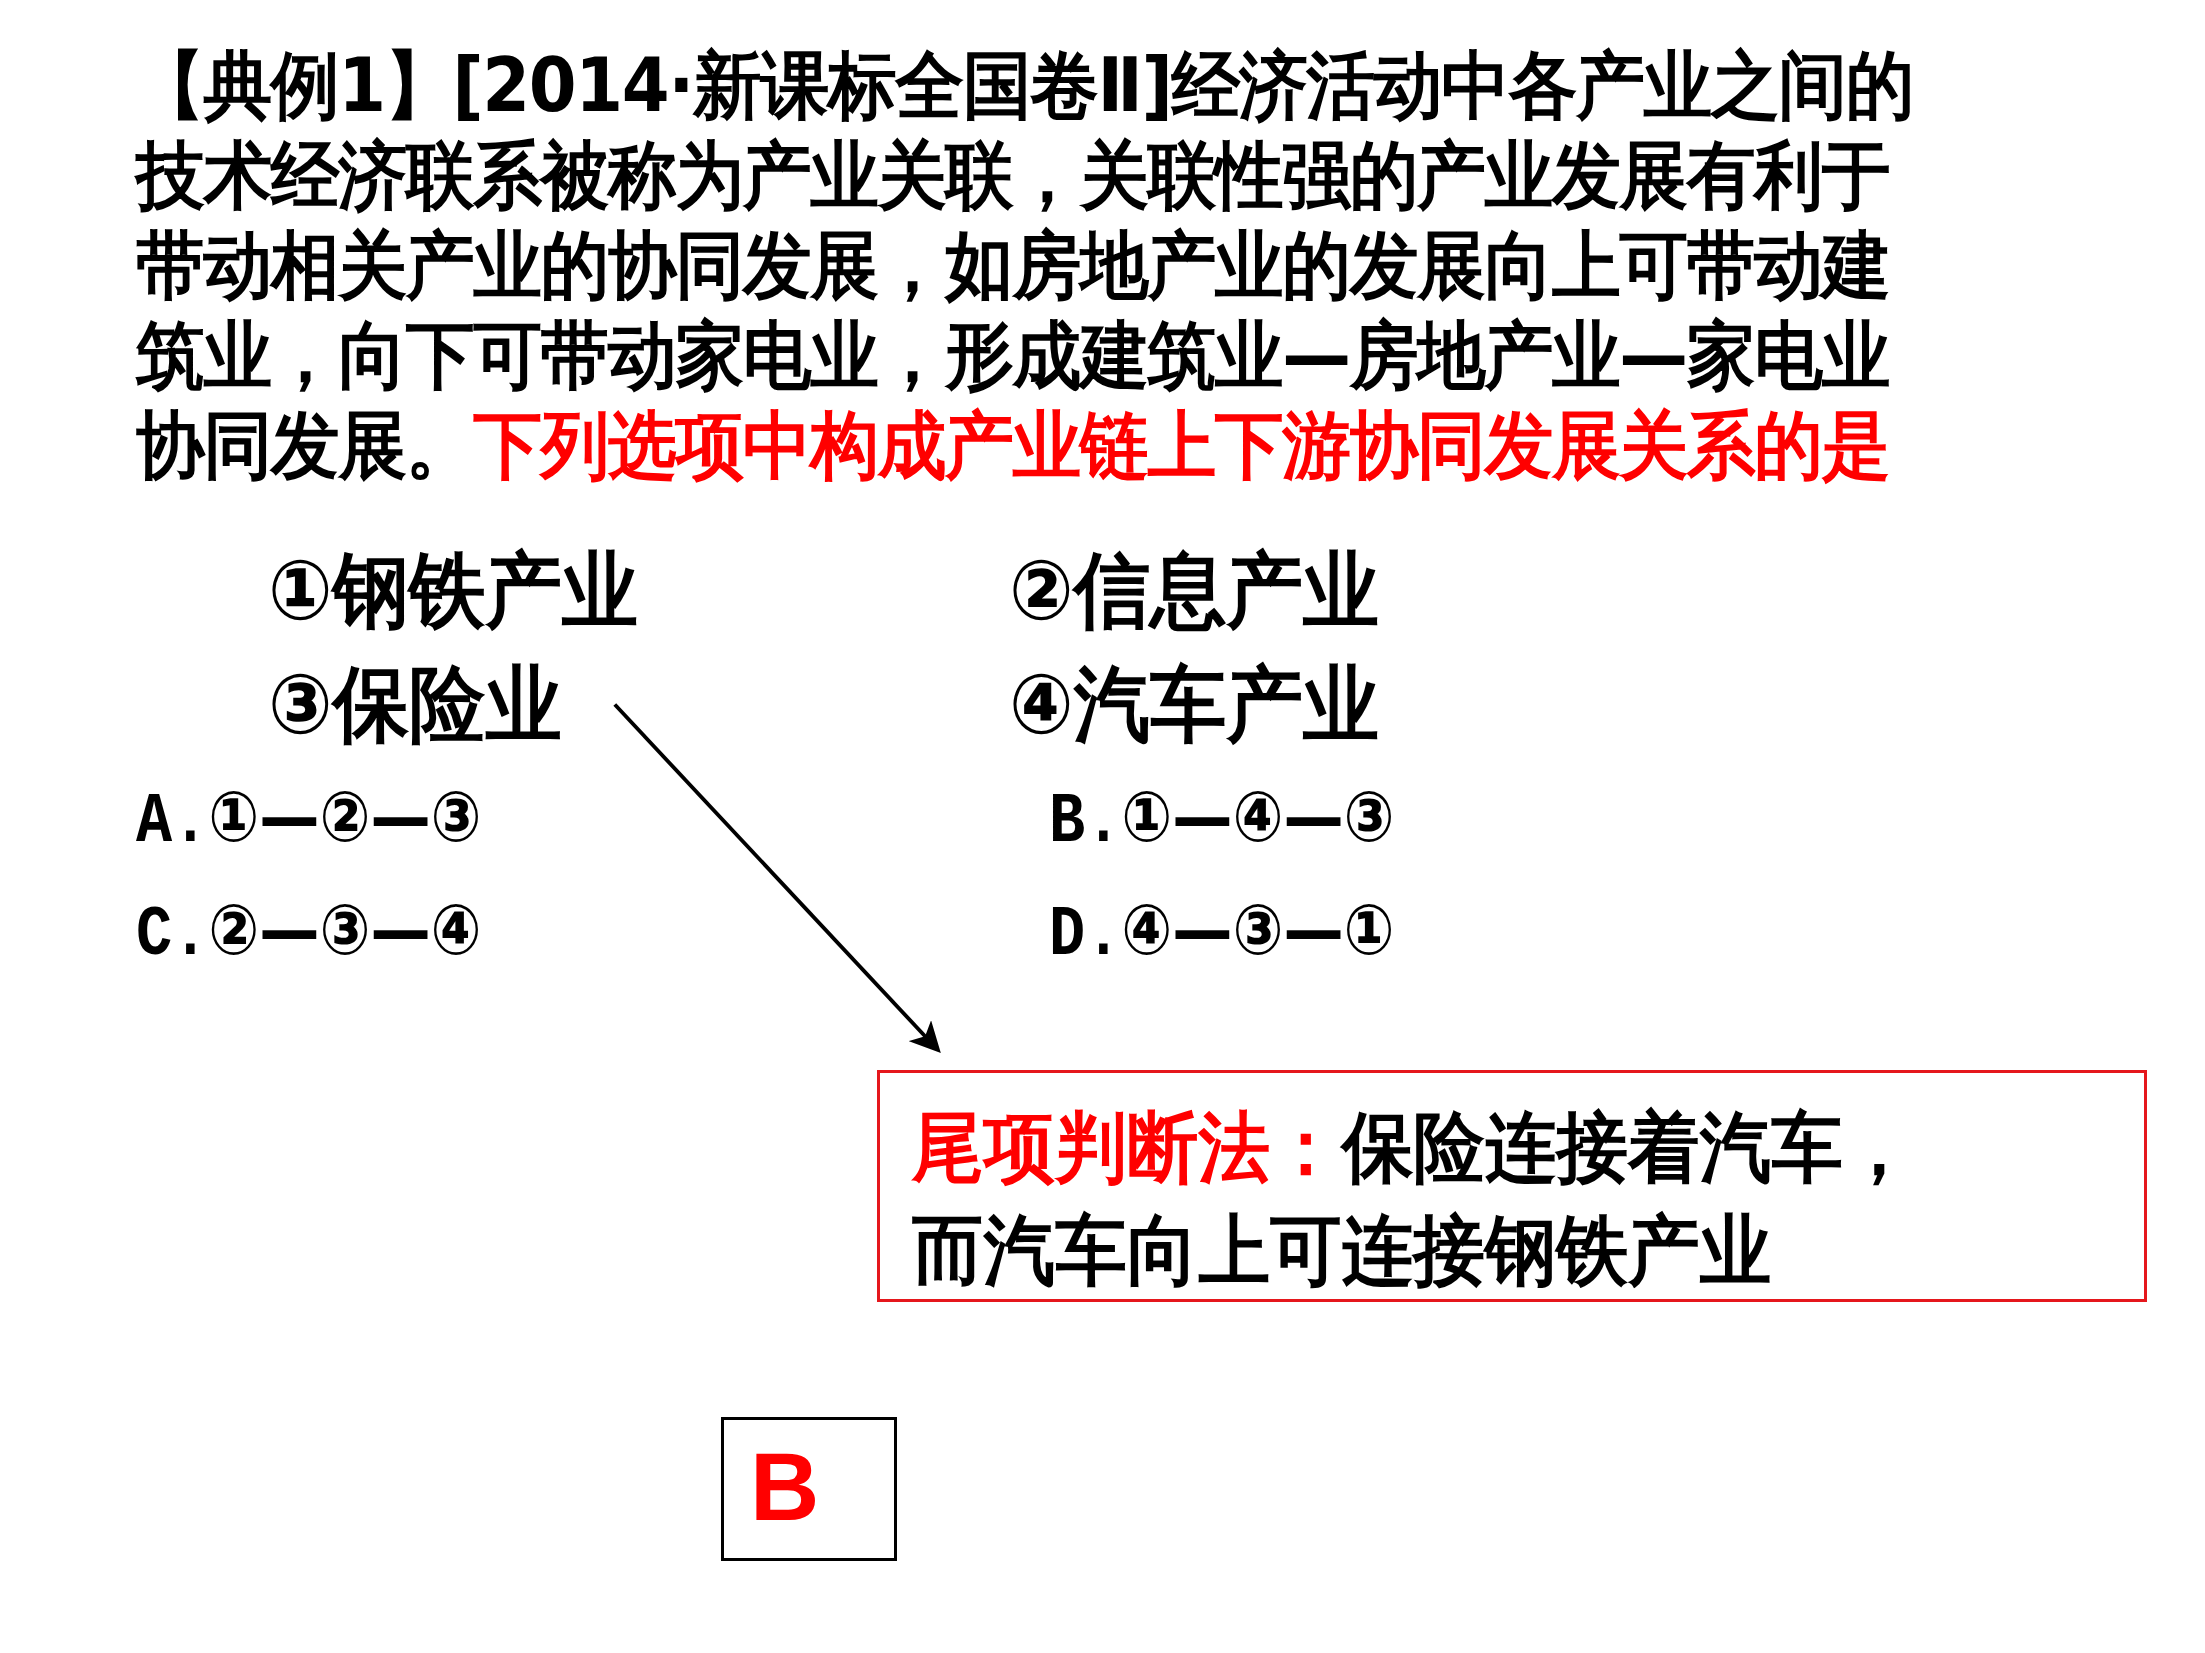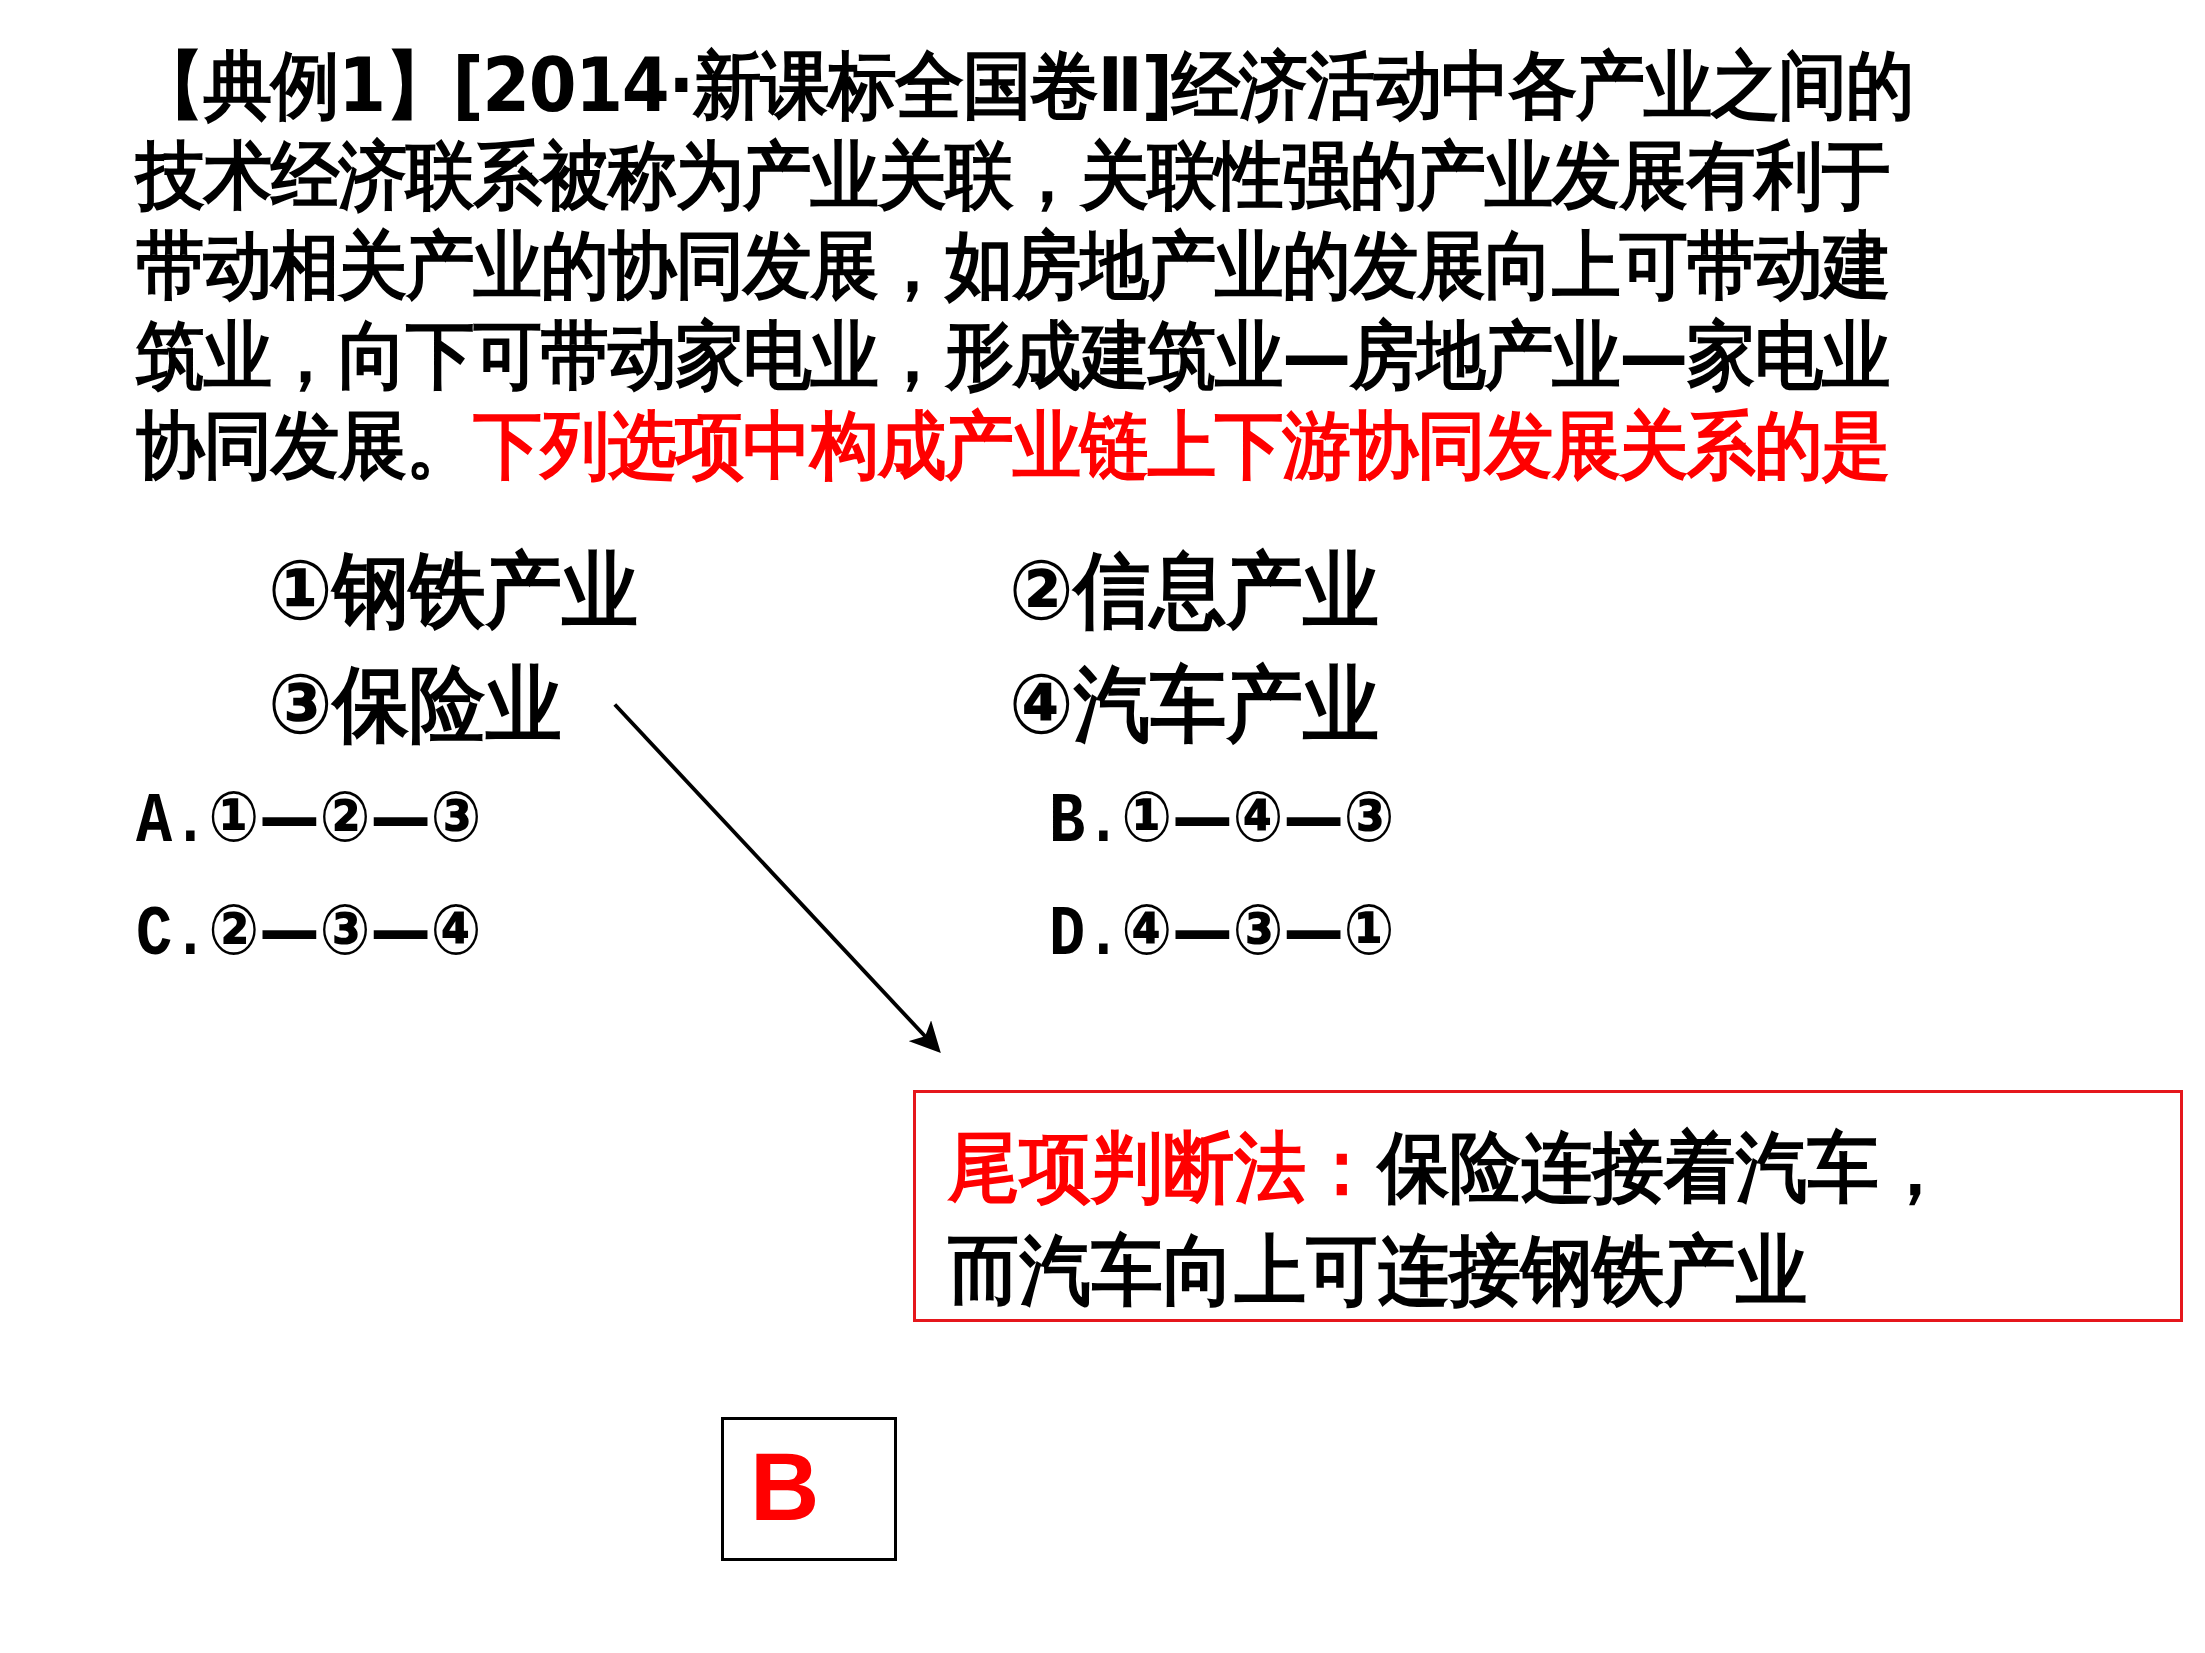--- a/index.html
+++ b/index.html
@@ -44,27 +44,26 @@
       font-size: 70px;
       font-weight: bold;
       line-height: 84px;
       white-space: nowrap;
       transform: scaleX(0.86);
       transform-origin: left top;
     }
     .option .label { font-family: "Liberation Mono", "DejaVu Sans Mono", monospace; }
     .hintbox {
       position: absolute;
-      left: 913px;
+      left: 877px;
       top: 1070px;
       width: 1264px;
       height: 226px;
       border: 3.1px solid #e5171c;
       box-sizing: content-box;
-      margin-top: 20px;
     }
     .hinttext {
       position: absolute;
       left: 32px;
       top: 23px;
       font-size: 77px;
       line-height: 103px;
       font-weight: bold;
       white-space: nowrap;
       transform: scaleX(0.93);

